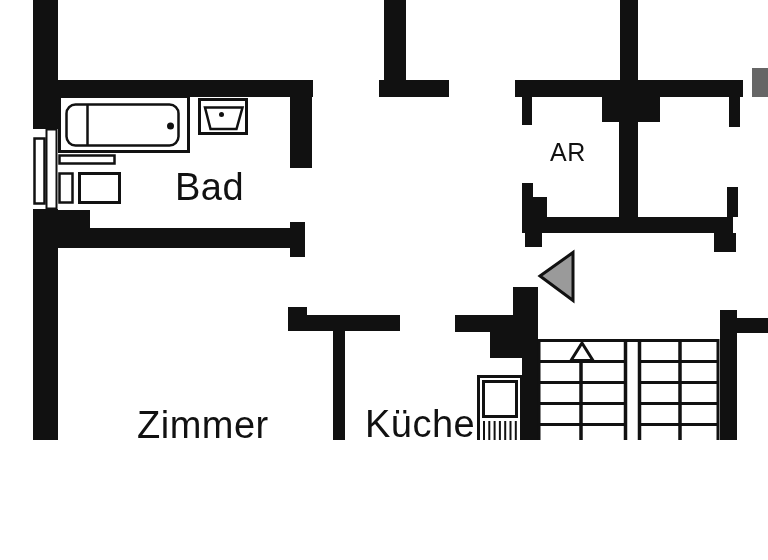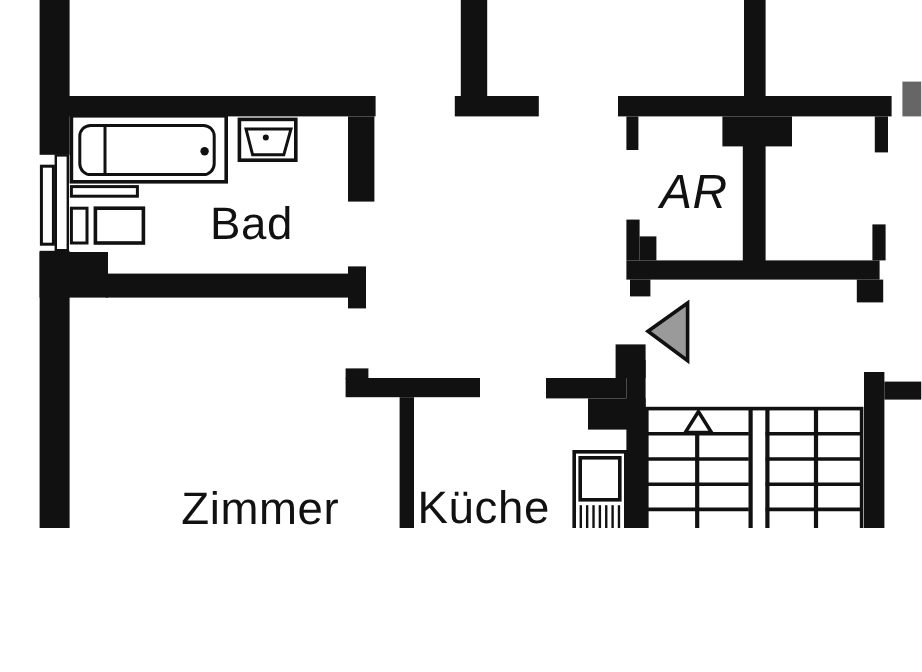--- a/index.html
+++ b/index.html
@@ -12,21 +12,21 @@
     position:relative;width:768px;height:440px;overflow:hidden;
     background:var(--bg);
     font-family:"Liberation Sans", sans-serif;
   }
   .w{position:absolute;background:var(--wall);}
   .w.stub{background:#666;}
   .lbl{
     position:absolute;color:var(--wall);line-height:1;
     font-size:38px;white-space:nowrap;letter-spacing:0.5px;
   }
-  .lbl.small{font-size:40px;font-style:italic;}
+  .lbl.small{font-size:25px;}
   svg.fx{position:absolute;left:0;top:0;}
   .sline{fill:none;stroke:var(--wall);}
   .swhite{fill:#fff;stroke:var(--wall);}
   .sdot{fill:var(--wall);stroke:none;}
   .sarrow{fill:var(--arrow);stroke:var(--wall);stroke-width:3;}
 </style>
 </head>
 <body>
 
 <div id="plan">
@@ -63,22 +63,22 @@
   <div class="w" style="left:490px;top:332px;width:48px;height:26px;"></div>
   <div class="w" style="left:333px;top:331px;width:12px;height:229px;"></div>
 
   <div class="w" style="left:513px;top:287px;width:25px;height:28px;"></div>
   <div class="w" style="left:522px;top:300px;width:16px;height:260px;"></div>
   <div class="w" style="left:720px;top:310px;width:17px;height:250px;"></div>
   <div class="w" style="left:737px;top:318px;width:31px;height:15px;"></div>
 
   <span class="lbl" style="left:175px;top:168px;">Bad</span>
   <span class="lbl small" style="left:550px;top:140px;">AR</span>
-  <span class="lbl" style="left:137px;top:406px;margin-left:14px;">Zimmer</span>
-  <span class="lbl" style="left:348px;top:405px;">Küche</span>
+  <span class="lbl" style="left:137px;top:406px;">Zimmer</span>
+  <span class="lbl" style="left:365px;top:405px;">Küche</span>
 
   <svg class="fx" width="768" height="560" viewBox="0 0 768 560">
 
     <g>
       <rect class="swhite" x="34.5" y="138.5" width="10" height="65" stroke-width="2.5"></rect>
       <rect class="swhite" x="46.5" y="129.5" width="10" height="79" stroke-width="2"></rect>
     </g>
 
     <g>
       <rect class="swhite" x="59.5" y="96.5" width="129" height="55" stroke-width="3"></rect>

